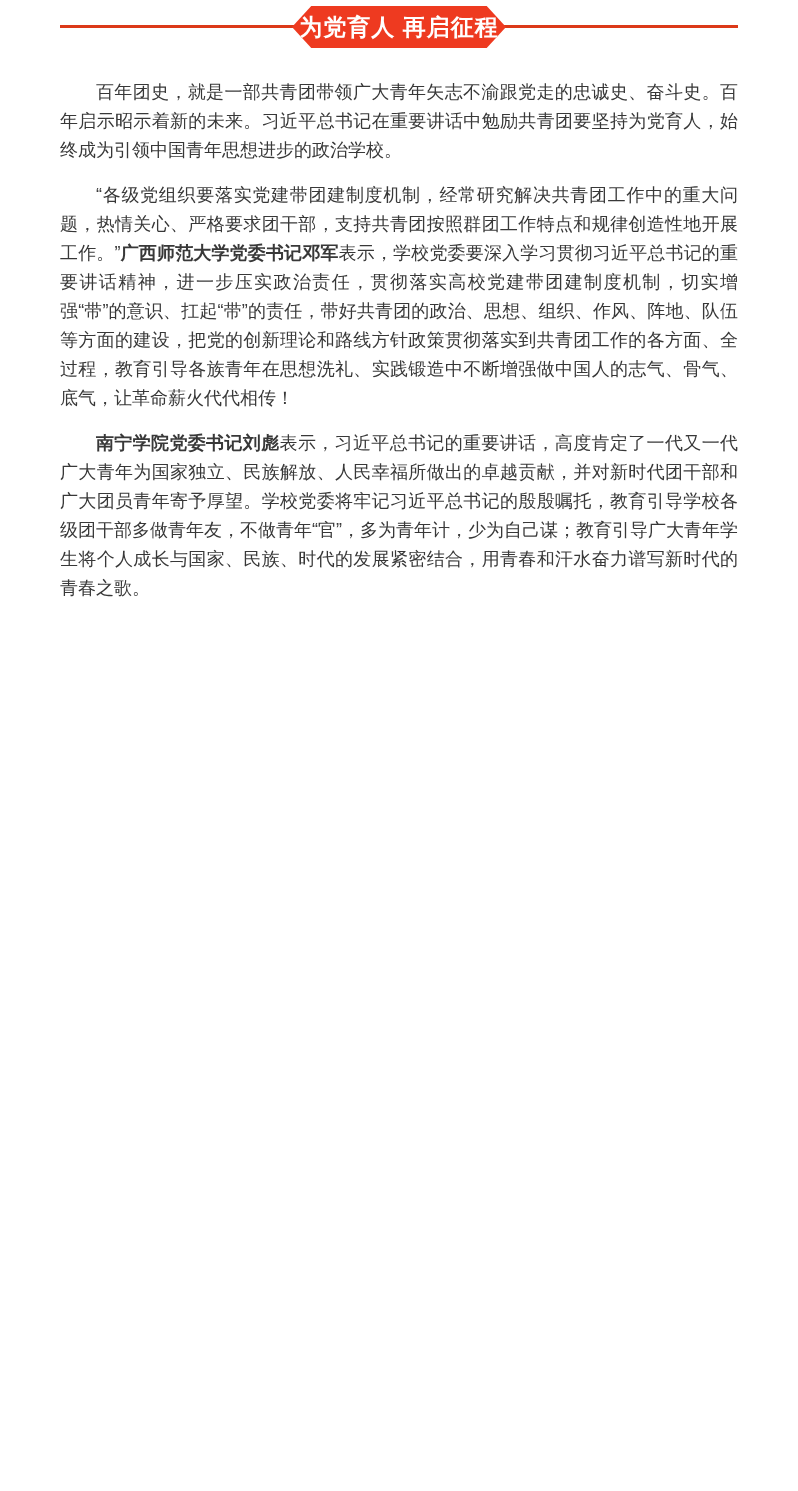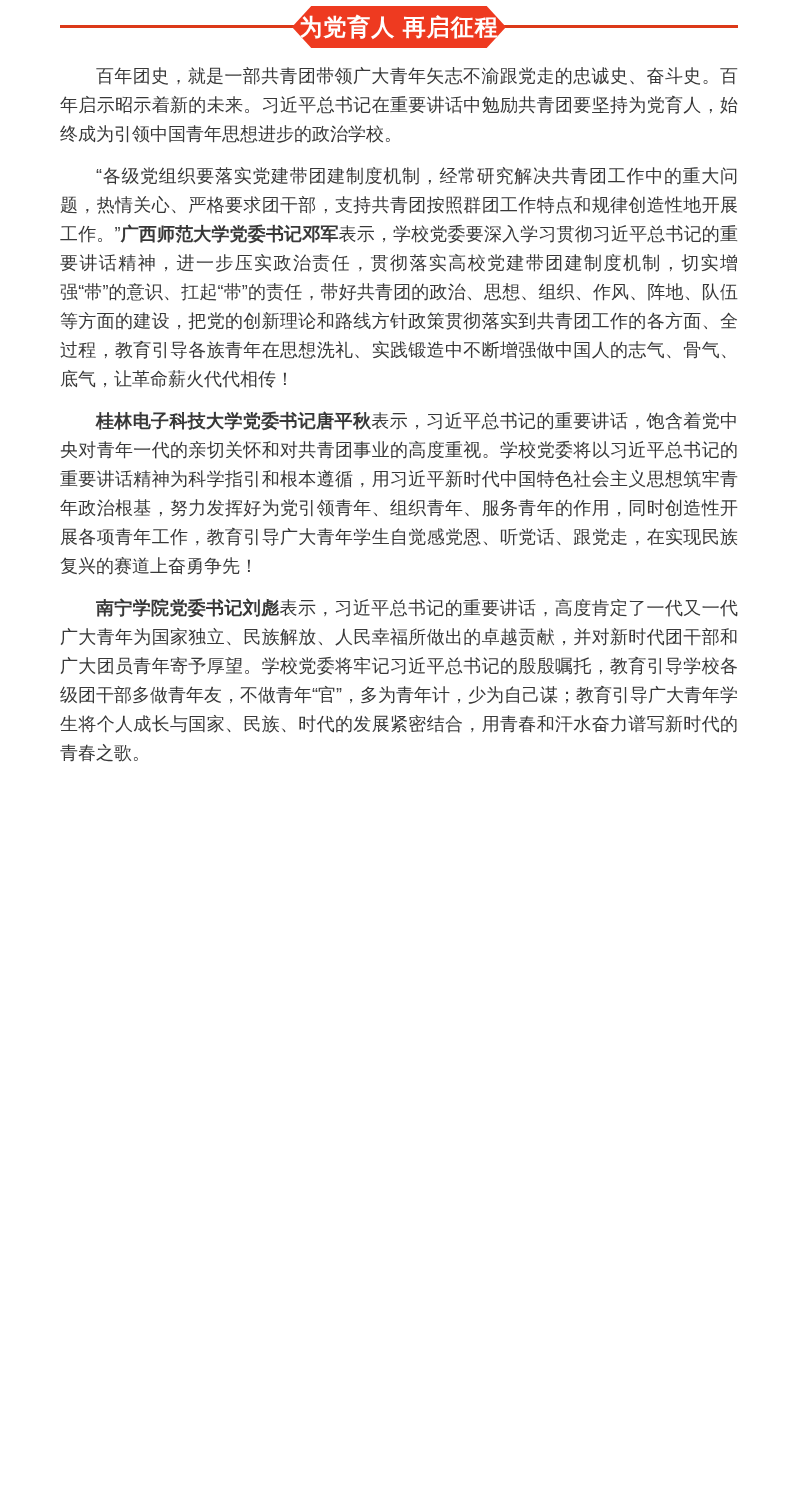--- a/index.html
+++ b/index.html
@@ -45,21 +45,21 @@
     color: #ffffff;
     font-weight: 700;
     font-size: 23px;
     letter-spacing: 1px;
     white-space: nowrap;
   }
   .article {
     padding: 10px 60px 0 60px;
   }
   .para {
-    margin: 0 0 13px 0;
+    margin: 16px 0 13px 0;
     font-size: 18px;
     line-height: 29px;
     color: var(--text-color, #383838);
     text-align: justify;
     text-indent: 2em;
     word-break: break-all;
   }
   .para:last-child {
     margin-bottom: 0;
   }
@@ -73,16 +73,15 @@
 <div class="page">
   <div class="header">
     <div class="header-rule"></div>
     <div class="header-badge">
       <span>为党育人 再启征程</span>
     </div>
   </div>
   <div class="article" id="article-body">
       <p class="para"><span>百年团史，就是一部共青团带领广大青年矢志不渝跟党走的忠诚史、奋斗史。百年启示昭示着新的未来。习近平总书记在重要讲话中勉励共青团要坚持为党育人，始终成为引领中国青年思想进步的政治学校。</span></p>
       <p class="para"><span>“各级党组织要落实党建带团建制度机制，经常研究解决共青团工作中的重大问题，热情关心、严格要求团干部，支持共青团按照群团工作特点和规律创造性地开展工作。”</span><strong>广西师范大学党委书记邓军</strong><span>表示，学校党委要深入学习贯彻习近平总书记的重要讲话精神，进一步压实政治责任，贯彻落实高校党建带团建制度机制，切实增强“带”的意识、扛起“带”的责任，带好共青团的政治、思想、组织、作风、阵地、队伍等方面的建设，把党的创新理论和路线方针政策贯彻落实到共青团工作的各方面、全过程，教育引导各族青年在思想洗礼、实践锻造中不断增强做中国人的志气、骨气、底气，让革命薪火代代相传！</span></p>
-      <p class="para"><strong>桂林电子科技大学党委书记唐平秋</strong><span>表示，习近平总书记的重要讲话，饱含着党中央对青年一代的亲切关怀和对共青团事业的高度重视。学校党委将以习近平总书记的重要讲话精神为科学指引和根本遵循，用习近平新时代中国特色社会主义思想筑牢青年政治根基，努力发挥好为党引领青年、组织青年、服务青年的作用，同时创造性开展各项青年工作，教育引导广大青年学生自觉感党恩、听党话、跟党走，在实现民族复兴的赛道上奋勇争先！</span></p>
       <p class="para"><strong>南宁学院党委书记刘彪</strong><span>表示，习近平总书记的重要讲话，高度肯定了一代又一代广大青年为国家独立、民族解放、人民幸福所做出的卓越贡献，并对新时代团干部和广大团员青年寄予厚望。学校党委将牢记习近平总书记的殷殷嘱托，教育引导学校各级团干部多做青年友，不做青年“官”，多为青年计，少为自己谋；教育引导广大青年学生将个人成长与国家、民族、时代的发展紧密结合，用青春和汗水奋力谱写新时代的青春之歌。</span></p>
     </div>
 </div>
 
 </body></html>

